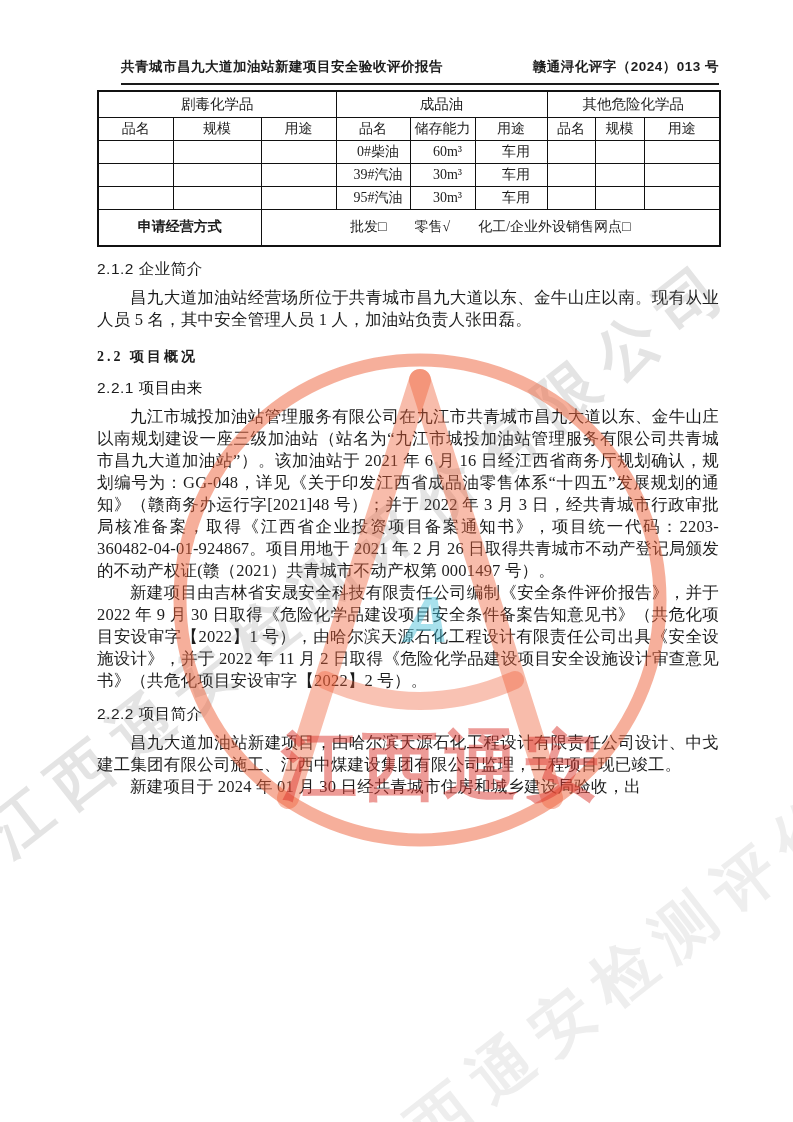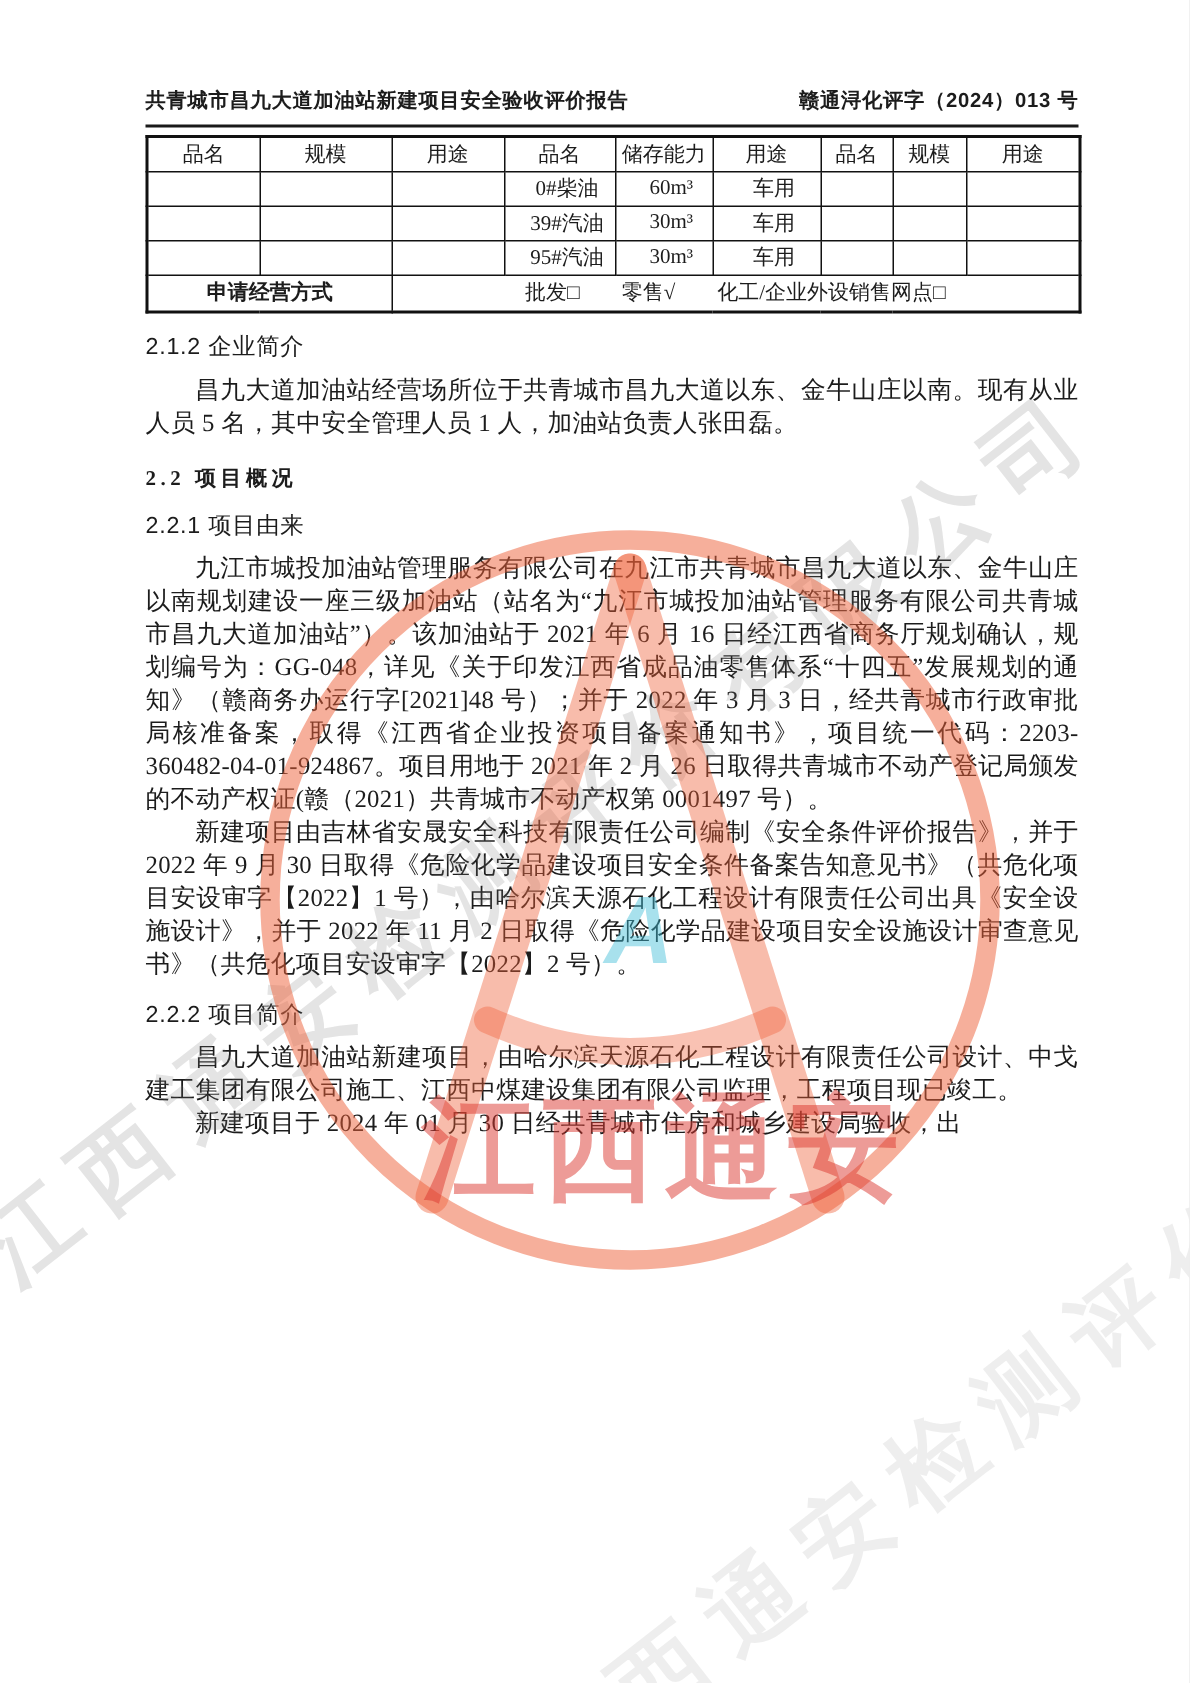--- a/index.html
+++ b/index.html
@@ -8,34 +8,34 @@
     position:relative; width:793px; height:1122px;
     background:#ffffff; margin:0 auto; overflow:hidden;
     font-family:"Liberation Serif", serif; color:#1c1c1c;
   }
   .content { position:absolute; left:97px; top:58px; width:622px; z-index:1; }
 
   
   .doc-header {
     display:flex; justify-content:space-between; align-items:flex-end;
     font-family:"Liberation Sans", sans-serif; font-size:13.5px; font-weight:bold;
-    padding-bottom:7px; border-bottom:2px solid #1a1a1a; letter-spacing:0.5px;
+    padding-bottom:7px; border-bottom:2px solid #1a1a1a; letter-spacing:0.5px;margin-left:24px;
   }
 
   
   table.spec { border-collapse:collapse; width:100%; table-layout:fixed;
     margin-top:5px; font-size:14px; border:2px solid #111; }
   table.spec td {
     border:1px solid #111; text-align:center; vertical-align:middle;
     padding:0 2px; overflow:hidden; white-space:nowrap;
   }
   tr.r-group td { height:26px; font-size:14.5px; }
   tr.r-cols  td { height:23px; }
   tr.r-data  td { height:23px;padding-left:12px; }
-  tr.r-foot  td { height:25px; }
+  tr.r-foot  td { height:37px; }
   td.lbl-bold { font-family:"Liberation Sans", sans-serif; font-weight:bold; }
 
   
   .h-major {
     font-size:14px; font-weight:bold; letter-spacing:3px;
     font-family:"Liberation Serif", serif; margin:17px 0 9px;
   }
   .h-minor {
     font-size:15.5px; font-weight:400; font-family:"Liberation Sans", sans-serif;
     margin:12px 0 7px; letter-spacing:0.5px;
@@ -91,20 +91,25 @@
           <col style="width:88px">
           <col style="width:75px">
         <col style="width:74px">
           <col style="width:65px">
           <col style="width:72px">
         <col style="width:48px">
           <col style="width:49px">
           <col style="width:76px">
       </colgroup>
       <tbody>
+          <tr class="r-group">
+        <td colspan="3">剧毒化学品</td>
+        <td colspan="3">成品油</td>
+        <td colspan="3">其他危险化学品</td>
+      </tr>
       <tr class="r-cols">
         <td>品名</td>
         <td>规模</td>
         <td>用途</td>
         <td>品名</td>
         <td>储存能力</td>
         <td>用途</td>
         <td>品名</td>
         <td>规模</td>
         <td>用途</td>

